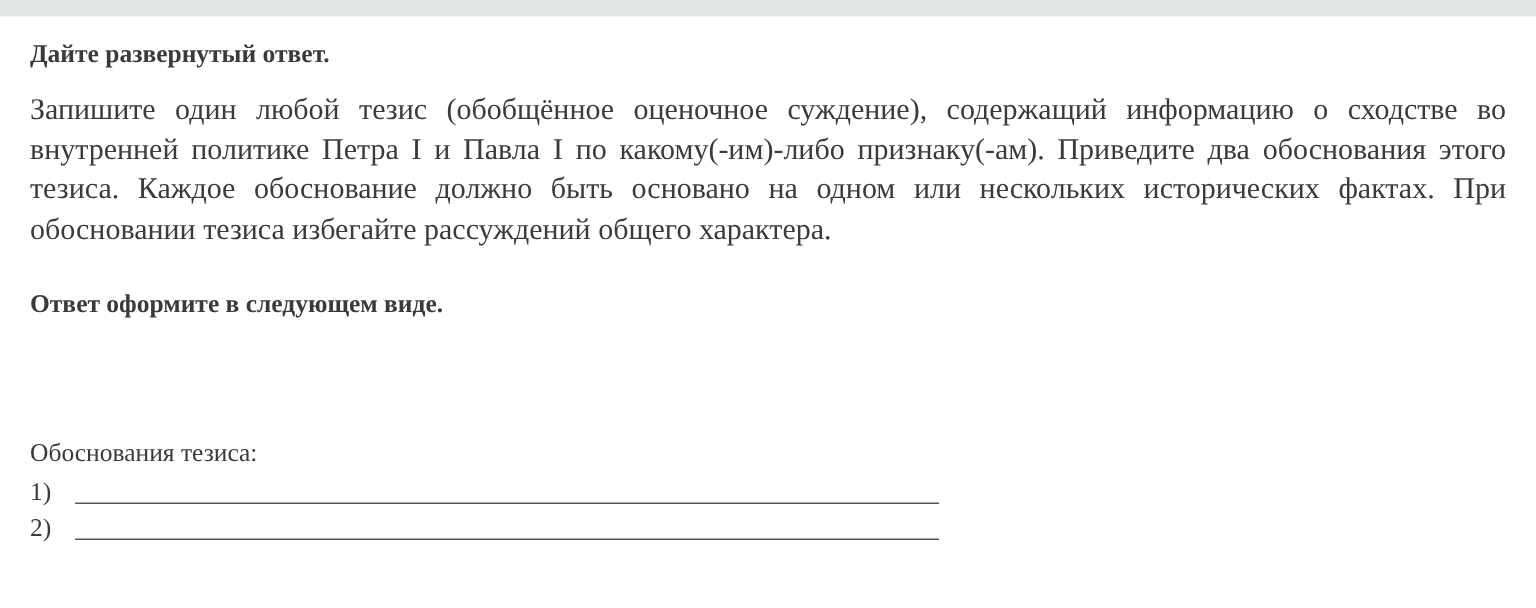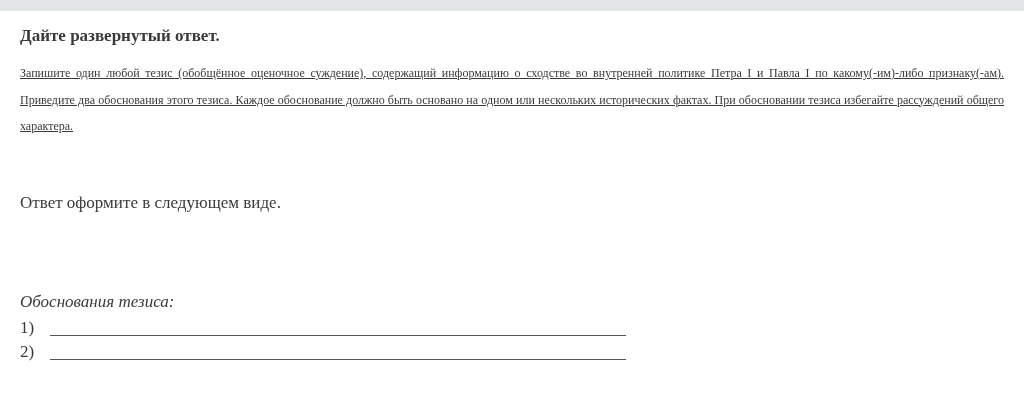--- a/index.html
+++ b/index.html
@@ -21,33 +21,33 @@
     position:absolute;left:0;top:0;width:1024px;height:11px;
     background:var(--top-bar);
   }
   .doc{position:absolute;left:0;top:0;width:1024px;height:405px;}
   .heading{
     position:absolute;left:20px;top:26px;width:984px;
     font-size:17px;font-weight:bold;line-height:1.2;
   }
   .task{
     position:absolute;left:20px;top:60px;width:984px;
-    font-size:12px;line-height:26.5px;text-align:justify;text-decoration:underline;
+    font-size:20px;line-height:26.5px;text-align:justify;
   }
   .note{
     position:absolute;left:20px;top:193px;width:984px;
-    font-size:17px;line-height:1.2;
+    font-size:17px;line-height:1.2;font-weight:bold;
   }
   .thesis-row{
     position:absolute;left:20px;top:245px;width:984px;
     font-size:17px;white-space:nowrap;
   }
   .just-label{
     position:absolute;left:20px;top:292px;width:984px;
-    font-size:17px;line-height:1.2;font-style:italic;
+    font-size:17px;line-height:1.2;
   }
   .item-row{
     position:absolute;left:20px;width:984px;
     font-size:17px;white-space:nowrap;
   }
   .item-row.first{top:318px;}
   .item-row.second{top:342px;}
   .num{
     display:inline-block;width:30px;vertical-align:top;
   }

